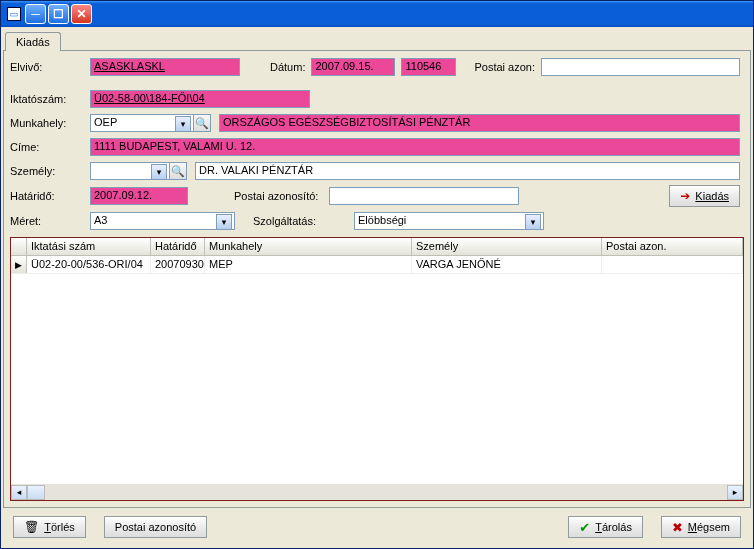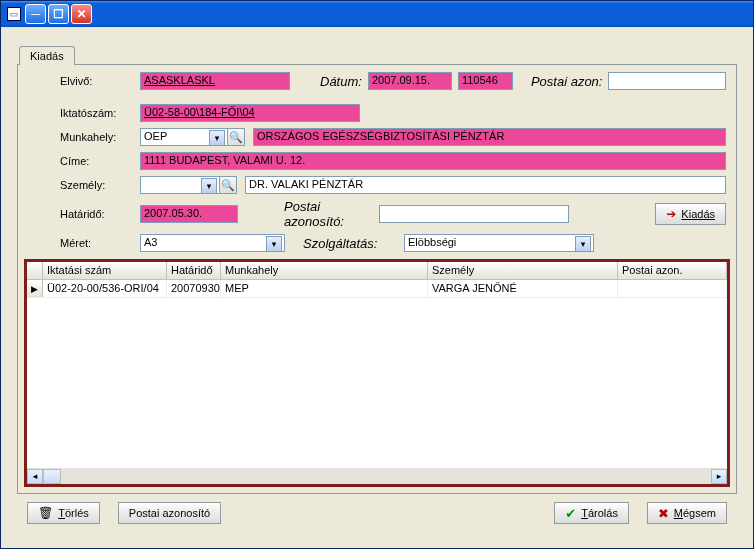--- a/index.html
+++ b/index.html
@@ -23,28 +23,28 @@
   .titlebar .ttitle { font-weight: bold; font-size: 12px; flex: 1; }
   .titlebar .tbtns { display: flex; gap: 2px; }
   .titlebar .tbtn {
     width: 21px; height: 20px; border: 1px solid #fff; border-radius: 3px;
     display: flex; align-items: center; justify-content: center;
     font-family: Arial; font-size: 12px; font-weight: bold; color: #fff; cursor: pointer;
   }
   .tbtn.min, .tbtn.max { background: linear-gradient(#6fb0ff,#1f6fe0); }
   .tbtn.cls { background: linear-gradient(#f88,#d43520); }
 
-  .client { flex: 1; padding: 16px; display: flex; flex-direction: column; }
+  .client { flex: 1; padding: 2px; display: flex; flex-direction: column; }
   .tabs { height: 22px; display: flex; align-items: flex-end; margin-bottom: -1px; padding-left: 2px; }
   .tab { background: #ece9d8; border: 1px solid #919b9c; border-bottom: none; border-top-left-radius: 3px; border-top-right-radius: 3px; padding: 3px 10px; font-size: 11px; position: relative; z-index: 2; }
   .panel { border: 1px solid #919b9c; background: #ece9d8; flex: 1; display: flex; flex-direction: column; padding: 6px; position: relative; }
 
-  .row { display: flex; align-items: center; margin-bottom: 4px; min-height: 20px; margin-left: 36px; }
+  .row { display: flex; align-items: center; margin-bottom: 4px; min-height: 20px; }
   .lbl { width: 80px; font-size: 11px; }
-  .lblsm { font-size: 13px; margin: 0 6px 0 10px; font-style: italic; }
+  .lblsm { font-size: 11px; margin: 0 6px 0 10px; }
 
   .fld {
     height: 18px; border: 1px solid #7f9db9; padding: 1px 3px; font-size: 11px;
     background: #fff;
   }
   .cyan { background: #ec4899; }
   .under { text-decoration: underline; }
 
   .combo { position: relative; }
   .combo::after {
@@ -53,21 +53,21 @@
     display: flex; align-items: center; justify-content: center;
   }
   .magbtn { width: 18px; height: 18px; border: 1px solid #7f9db9; background: linear-gradient(#f8f8f8,#ddd); display: flex; align-items:center; justify-content:center; cursor:pointer; margin-left: -1px; font-size:11px;}
 
   .kbtn {
     height: 22px; border: 1px solid #919b9c; background: linear-gradient(#fff,#eee 40%,#ddd);
     padding: 0 10px; display: inline-flex; align-items: center; gap: 5px; cursor: pointer; font-size:11px;
   }
   .kbtn .arr { color: #b00; font-size: 12px; }
 
-  .grid { flex: 1; border: 3px solid #7f1d1d; background: #fff; margin-top: 2px; display: flex; flex-direction: column; overflow: hidden;}
+  .grid { flex: 1; border: 1px solid #7f1d1d; background: #fff; margin-top: 2px; display: flex; flex-direction: column; overflow: hidden;}
   .ghdr { display: flex; background: linear-gradient(#fff,#e3e3d9); height: 18px; border-bottom: 1px solid #c0c0b8; }
   .ghdr .gh { border-right: 1px solid #c0c0b8; padding: 2px 4px; font-size: 11px; overflow: hidden; white-space: nowrap; }
   .gh.stub { width: 16px; }
   .grow { display: flex; height: 18px; border-bottom: 1px solid #eee; }
   .grow .gc { border-right: 1px solid #eee; padding: 2px 4px; font-size: 11px; overflow:hidden; white-space:nowrap;}
   .grow .stub { width: 16px; background: linear-gradient(#fff,#e3e3d9); border-right: 1px solid #c0c0b8; display:flex; align-items:center; justify-content:center; font-size:9px;}
   .gfill { flex: 1; background: #fff; }
   .hscroll { height: 16px; background: #e6e3dd; display:flex; align-items:center;}
   .hscroll .hbtn { width:16px; height:15px; border:1px solid #bababa; background: linear-gradient(#eaf3ff,#c8dcf2); display:flex; align-items:center; justify-content:center; font-size:9px;}
   .hscroll .thumb { width: 18px; height: 15px; border:1px solid #bababa; background: linear-gradient(#eaf3ff,#c8dcf2); margin-left:0;}
@@ -113,21 +113,21 @@
       </div>
 
       <div class="row" style="margin-top:8px;">
         <div class="lbl">Iktatószám:</div>
         <div class="fld cyan under" style="width:220px;">Ü02-58-00\184-FŐI\04</div>
         <div style="width:10px;"></div>
       </div>
 
       <div class="row">
         <div class="lbl">Munkahely:</div>
-        <div class="fld combo" style="width:88px; padding-right:18px;">OEP</div>
+        <div class="fld combo" style="width:104px; padding-right:18px;">OEP</div>
         <div class="magbtn">
           <span>🔍</span>
         </div>
         <div style="width:8px;"></div>
         <div class="fld cyan" style="flex:1; margin-right:4px;">ORSZÁGOS EGÉSZSÉGBIZTOSÍTÁSI PÉNZTÁR</div>
       </div>
 
       <div class="row">
         <div class="lbl">Címe:</div>
         <div class="fld cyan" style="flex:1; margin-right:4px;">1111 BUDAPEST, VALAMI U. 12.</div>
@@ -138,21 +138,21 @@
         <div class="fld combo" style="width:80px; padding-right:18px;"></div>
         <div class="magbtn">
           <span>🔍</span>
         </div>
         <div style="width:8px;"></div>
         <div class="fld" style="flex:1; margin-right:4px;">DR. VALAKI PÉNZTÁR</div>
       </div>
 
       <div class="row">
         <div class="lbl">Határidő:</div>
-        <div class="fld cyan" style="width:98px;">2007.05.30.</div>
+        <div class="fld cyan" style="width:98px;">2007.09.12.</div>
         <div style="width:46px;"></div>
         <div class="lblsm" style="width:95px; margin:0;">Postai azonosító:</div>
         <div class="fld" style="width:190px;"></div>
         <div style="flex:1;"></div>
         <div class="kbtn" style="margin-right:4px;">
           <span class="arr">➔</span>
           <span class="under">Kiadás</span>
         </div>
       </div>
 

